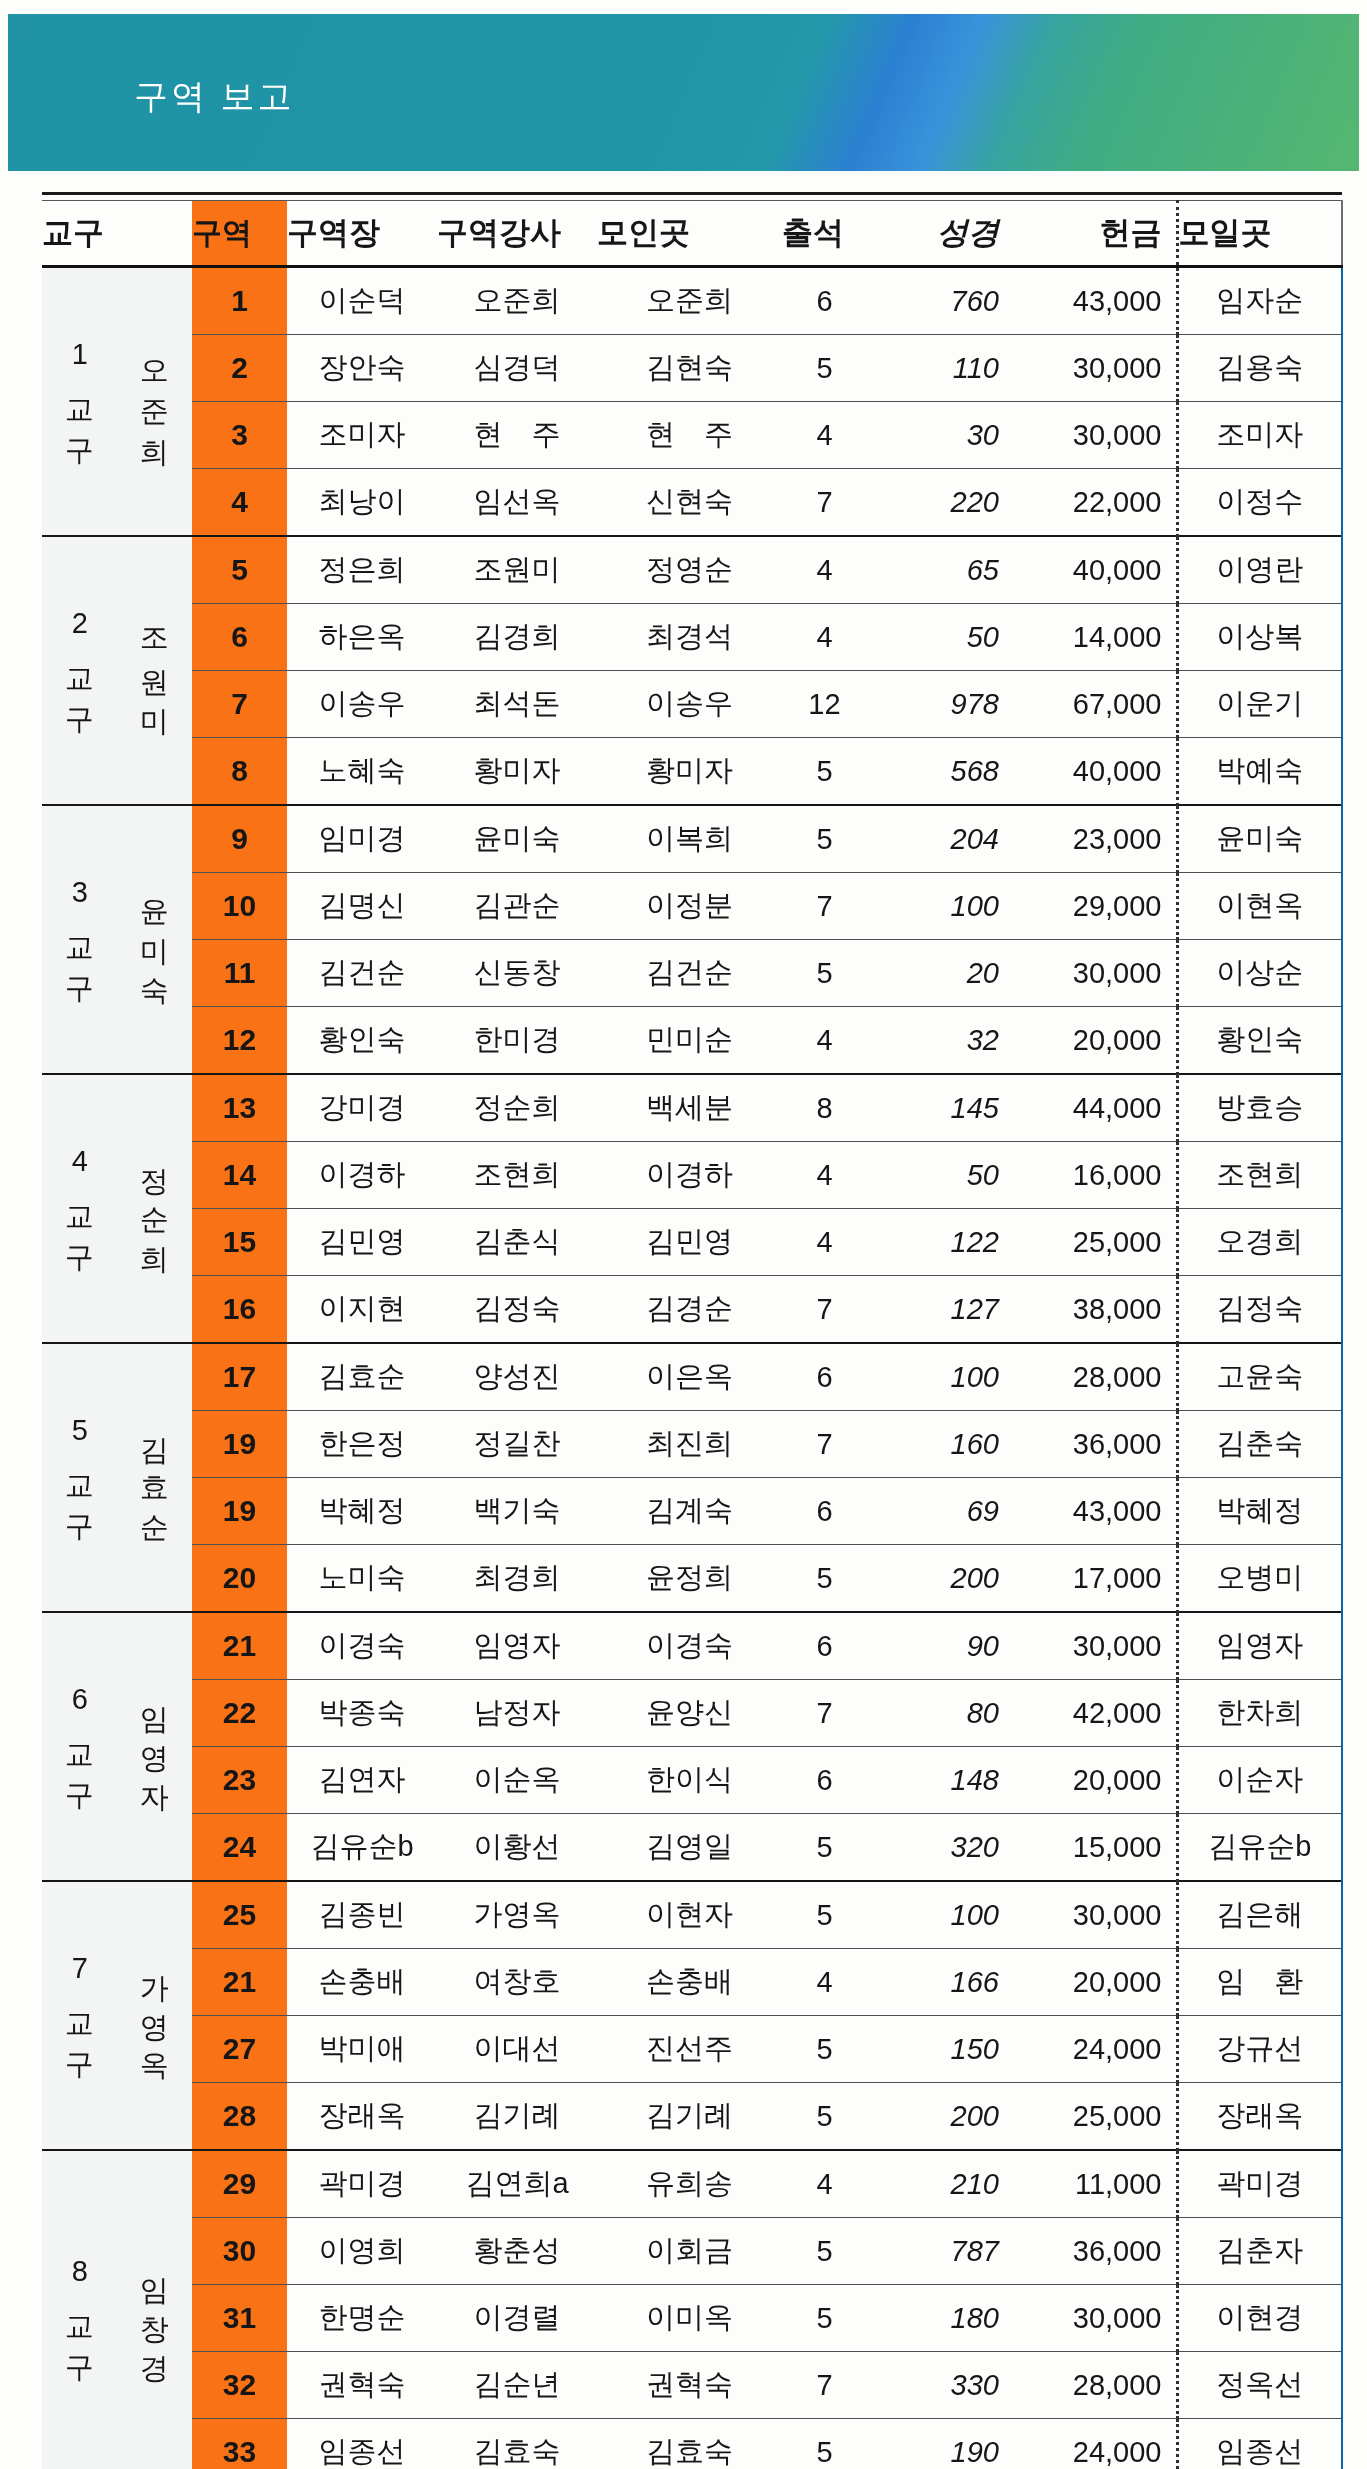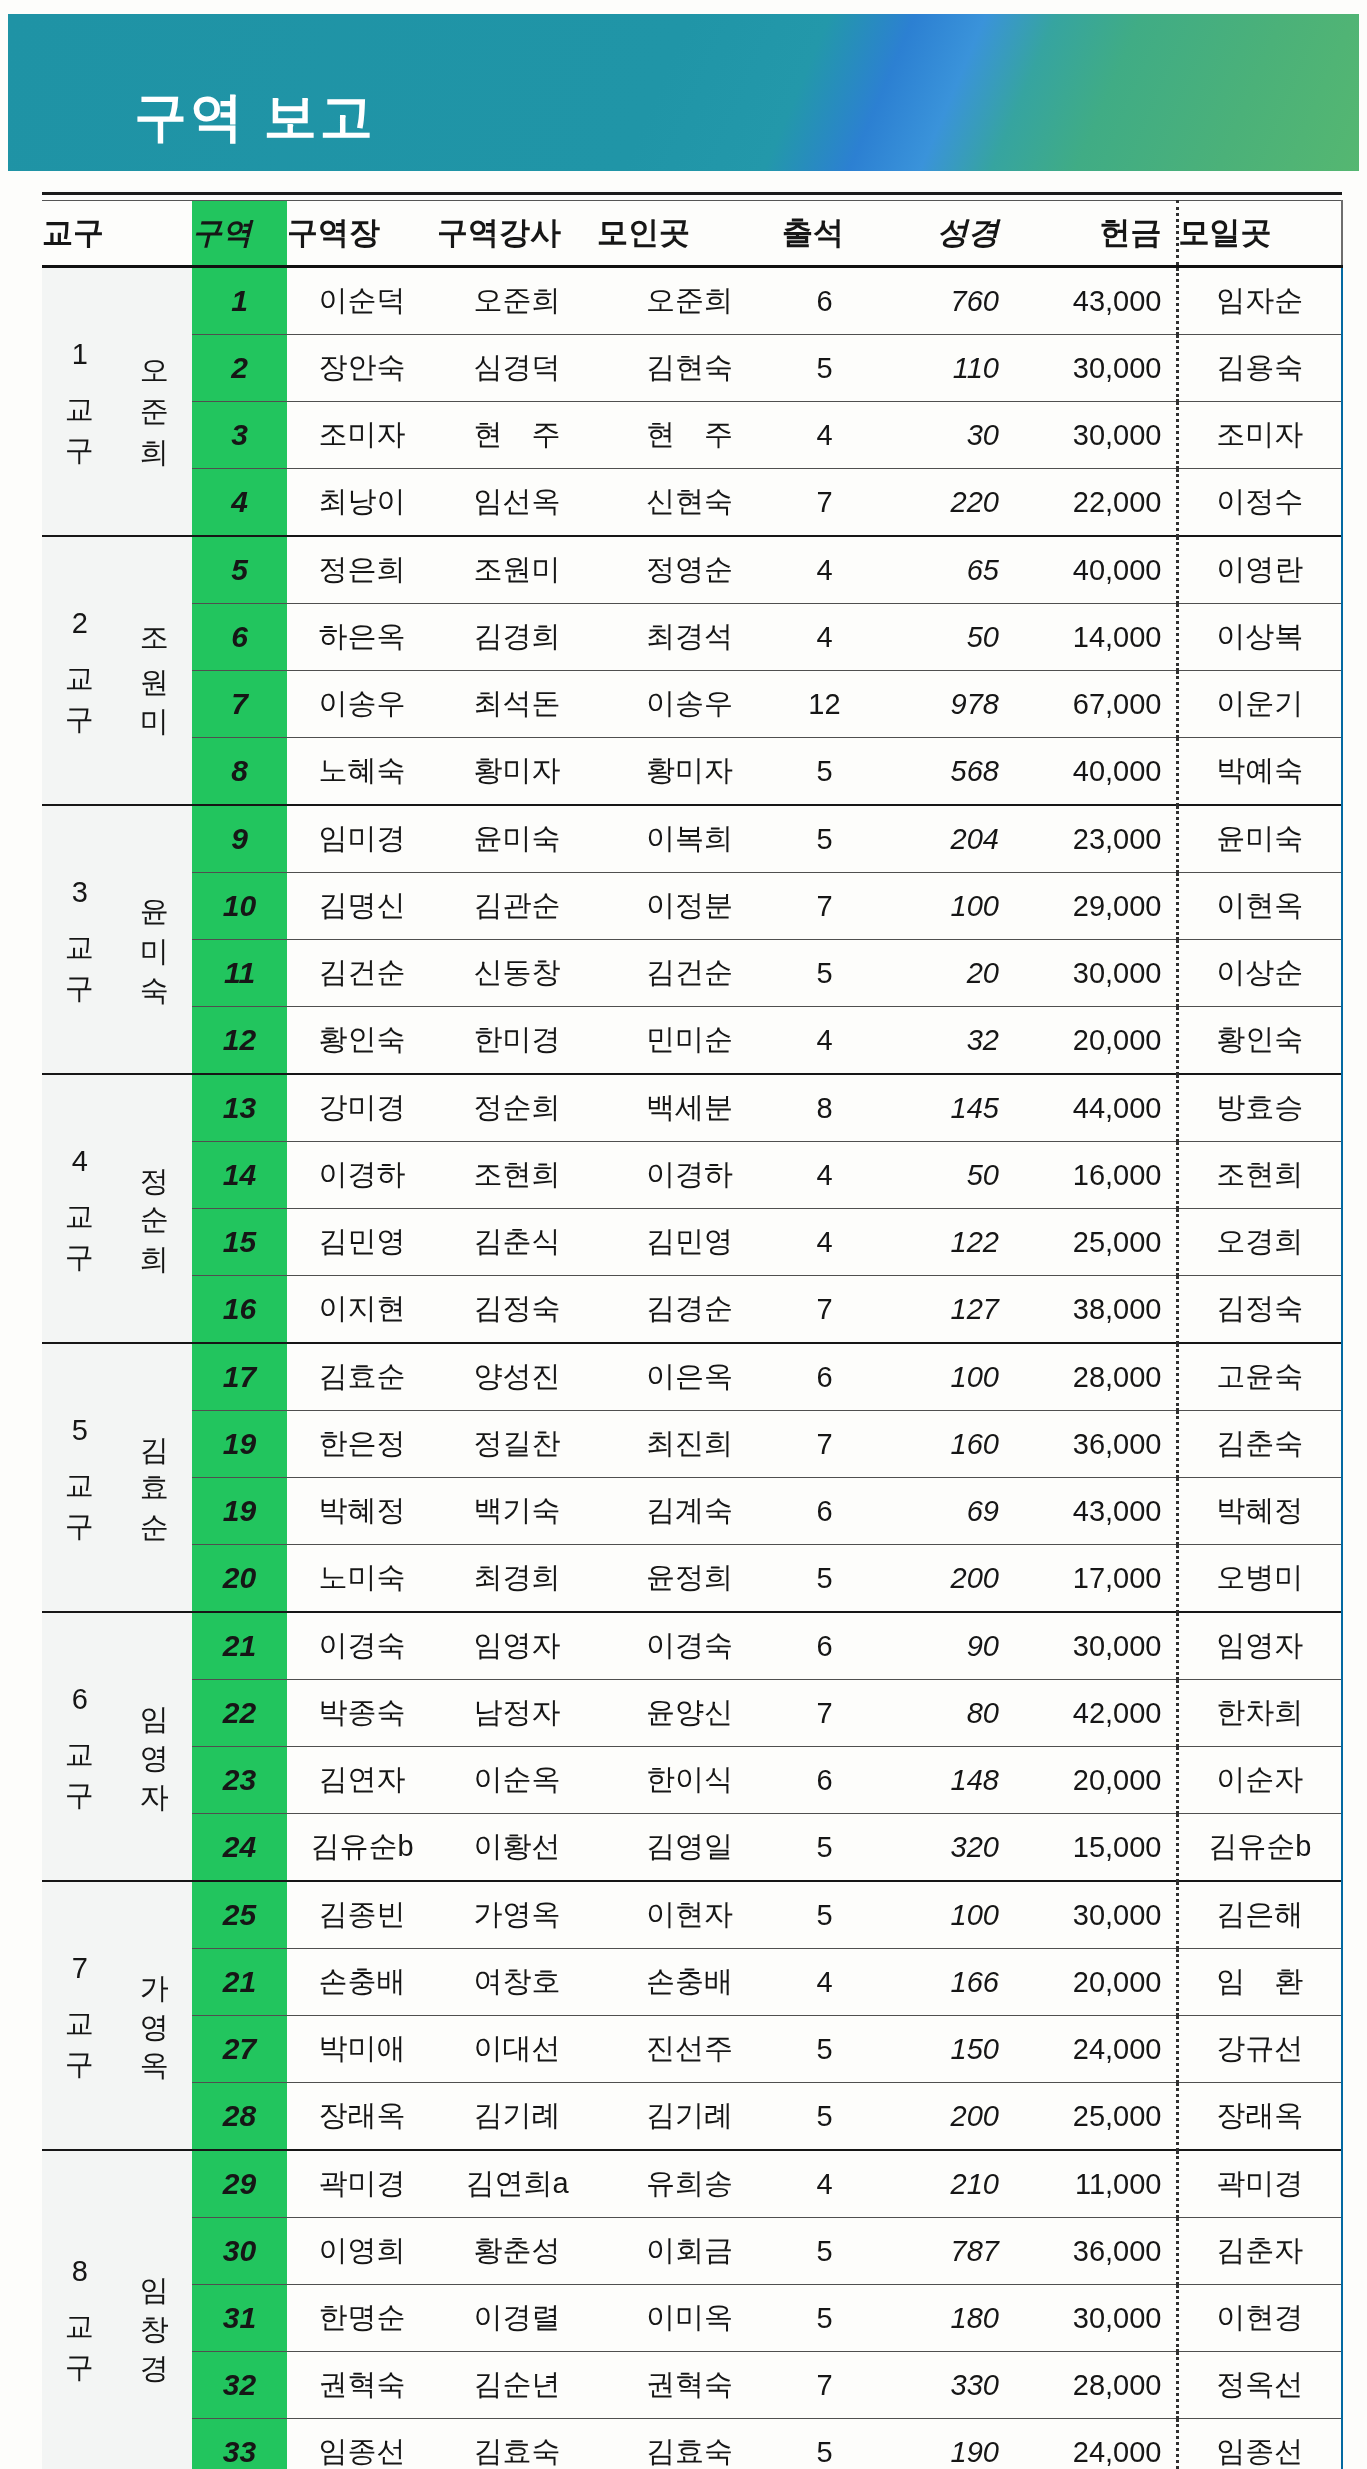--- a/index.html
+++ b/index.html
@@ -13,22 +13,22 @@
   }
   
   .banner{
     position:absolute;left:8px;top:14px;width:1351px;height:157px;
     background:linear-gradient(113deg,
       #1f93a5 0%, #2095a7 48%, #2398aa 58%,
       #2c80d2 64%, #3a93da 69%,
       #36a4a0 74%, #40ac85 80%, #4bb179 90%, #55b771 100%);
   }
   .banner-title{
-    position:absolute;left:126px;top:68px;
-    font-size:53px;font-weight:bold;color:#ffffff;
+    position:absolute;left:126px;top:60px;
+    font-size:34px;font-weight:normal;color:#ffffff;
     letter-spacing:3px;white-space:nowrap;
   }
   
   .table-wrap{
     position:absolute;left:42px;top:192px;width:1300px;
     border-top:3px solid #1b1b1b;padding-top:5px;
     border-bottom:3px solid #1b1b1b;padding-bottom:5px;
   }
   table{
     border-collapse:collapse;table-layout:fixed;width:1300px;
@@ -44,21 +44,21 @@
   tbody td{
     height:66px;font-size:29px;
     text-align:center;vertical-align:middle;
     border-top:1px solid #4f4f4f;
     padding:0;
     white-space:nowrap;
   }
   tbody tr.group-start td{border-top:2px solid #161616;}
   tbody tr:first-child td{border-top:none;}
   .c-gnum,.c-gleader{background:#f3f5f4;}
-  .c-gu{font-weight:bold;font-size:30px;background:#22c55e;font-style:italic;}
+  .c-gu{font-weight:bold;font-size:30px;background:#f97316;}
   .c-seong{text-align:right;padding-right:18px;font-style:italic;}
   .c-heon{text-align:right;padding-right:14px;margin-top:37px;}
   .c-moil{border-left:3px dotted #2f2f2f;border-right:2px solid #0369a1;}
   thead th.c-moil{border-left:3px dotted #2f2f2f;border-right:2px solid #6e6e6e;}
   .vert{
     display:inline-block;
     writing-mode:vertical-rl;text-orientation:upright;
     letter-spacing:10px;line-height:1.05;font-size:29px;
   }
 </style>

